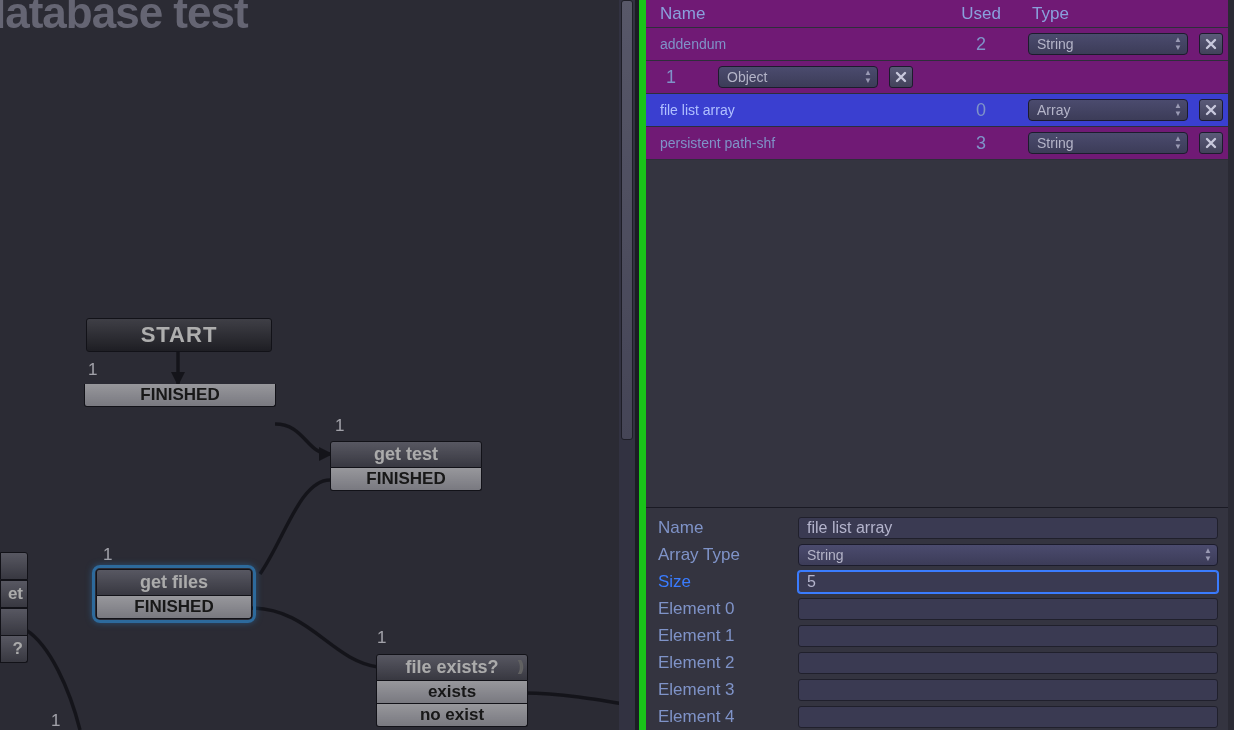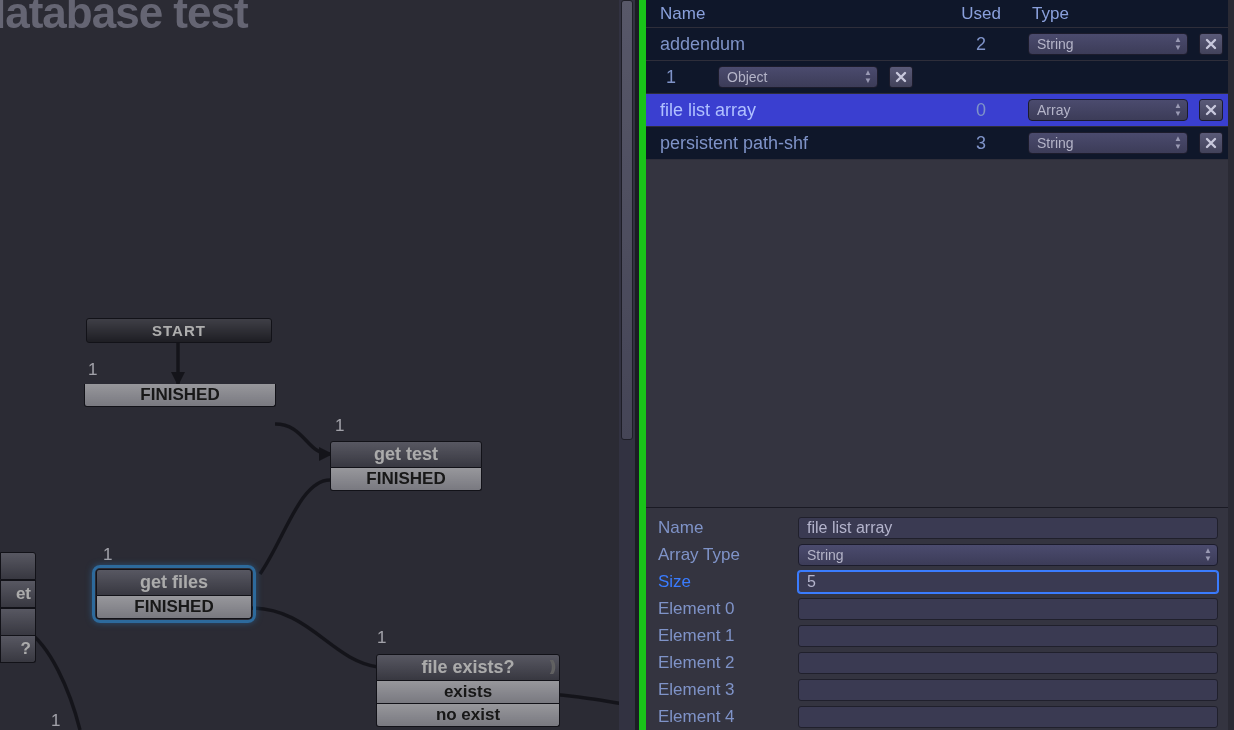--- a/index.html
+++ b/index.html
@@ -56,21 +56,21 @@
     border: 1px solid #1a1a22;
     border-top: none;
   }
   .node .row:last-child { border-radius: 0 0 3px 3px; }
 
   .start-node .header {
     background: linear-gradient(#585862, #2a2a32);
     color: #f2f2f2;
     padding: 3px 22px;
     border-radius: 3px;
-    font-size: 15px;
+    font-size: 22px;
     letter-spacing: 1px;
   }
 
   .selected-node {
     border: 3px solid #3f93d8;
     border-radius: 8px;
     padding: 1px;
     box-shadow: 0 0 6px rgba(60,150,230,0.6);
   }
 
@@ -86,21 +86,21 @@
     right: 6px; top: 3px;
     color: #888;
     font-size: 14px;
     letter-spacing: -3px;
   }
 
   .edge-node {
     position: absolute;
     left: 0;
     z-index: 5;
-    width: 36px;
+    width: 28px;
   }
   .edge-node .erow {
     color: #eee;
     background: linear-gradient(#7a7a88, #4e4e5a);
     border: 1px solid #1a1a22;
     font-weight: 700;
     font-size: 17px;
     text-align: right;
     padding: 3px 4px 3px 0;
     white-space: nowrap;
@@ -142,34 +142,34 @@
     width: 7px;
     background: #19c419;
     z-index: 10;
   }
 
   
   .inspector {
     flex: 1;
     display: flex;
     flex-direction: column;
-    background: #0f172a;
+    background: #701a75;
     position: relative;
   }
 
   
   .var-table { width: 100%; }
   .vhead, .vrow {
     display: flex;
     align-items: center;
     height: 33px;
     border-bottom: 1px solid #2e2e3a;
   }
   .vhead { height: 28px; }
-  .col-name { flex: 1 1 auto; padding-left: 14px; font-size: 18px; color: #7f93c8; text-align: left; }
+  .col-name { flex: 1 1 auto; padding-left: 14px; font-size: 14px; color: #7f93c8; text-align: left; }
   .col-used { width: 68px; text-align: center; padding-right: 18px; font-size: 18px; color: #7f93c8; }
   .col-type-wrap { width: 170px; padding: 0 4px; }
   .col-del  { width: 34px; text-align: center; }
 
   .vhead .col-name, .vhead .col-used, .vhead .col-type-wrap {
     color: #8aa0dc;
     font-size: 17px;
   }
   .vhead .col-type-wrap { padding-left: 8px; }
 
@@ -287,21 +287,21 @@
     <div class="row">FINISHED</div>
   </div>
 
   <div class="node-count" style="left:103px; top:545px;">1</div>
   <div class="node selected-node" style="left:92px; top:565px; width:164px;">
     <div class="header">get files</div>
     <div class="row">FINISHED</div>
   </div>
 
   <div class="node-count" style="left:377px; top:628px;">1</div>
-  <div class="node" style="left:376px; top:654px; width:184px;">
+  <div class="node" style="left:376px; top:654px; width:152px;">
     <div class="header" style="position:relative">
       <span>file exists?</span>
       <span class="wave-icon">))</span>
     </div>
     <div class="row">exists</div>
     <div class="row">no exist</div>
   </div>
 
   <div class="edge-node" style="top:552px;">
     <div class="erow" style="height:28px; border-radius:0 3px 0 0;"></div>

